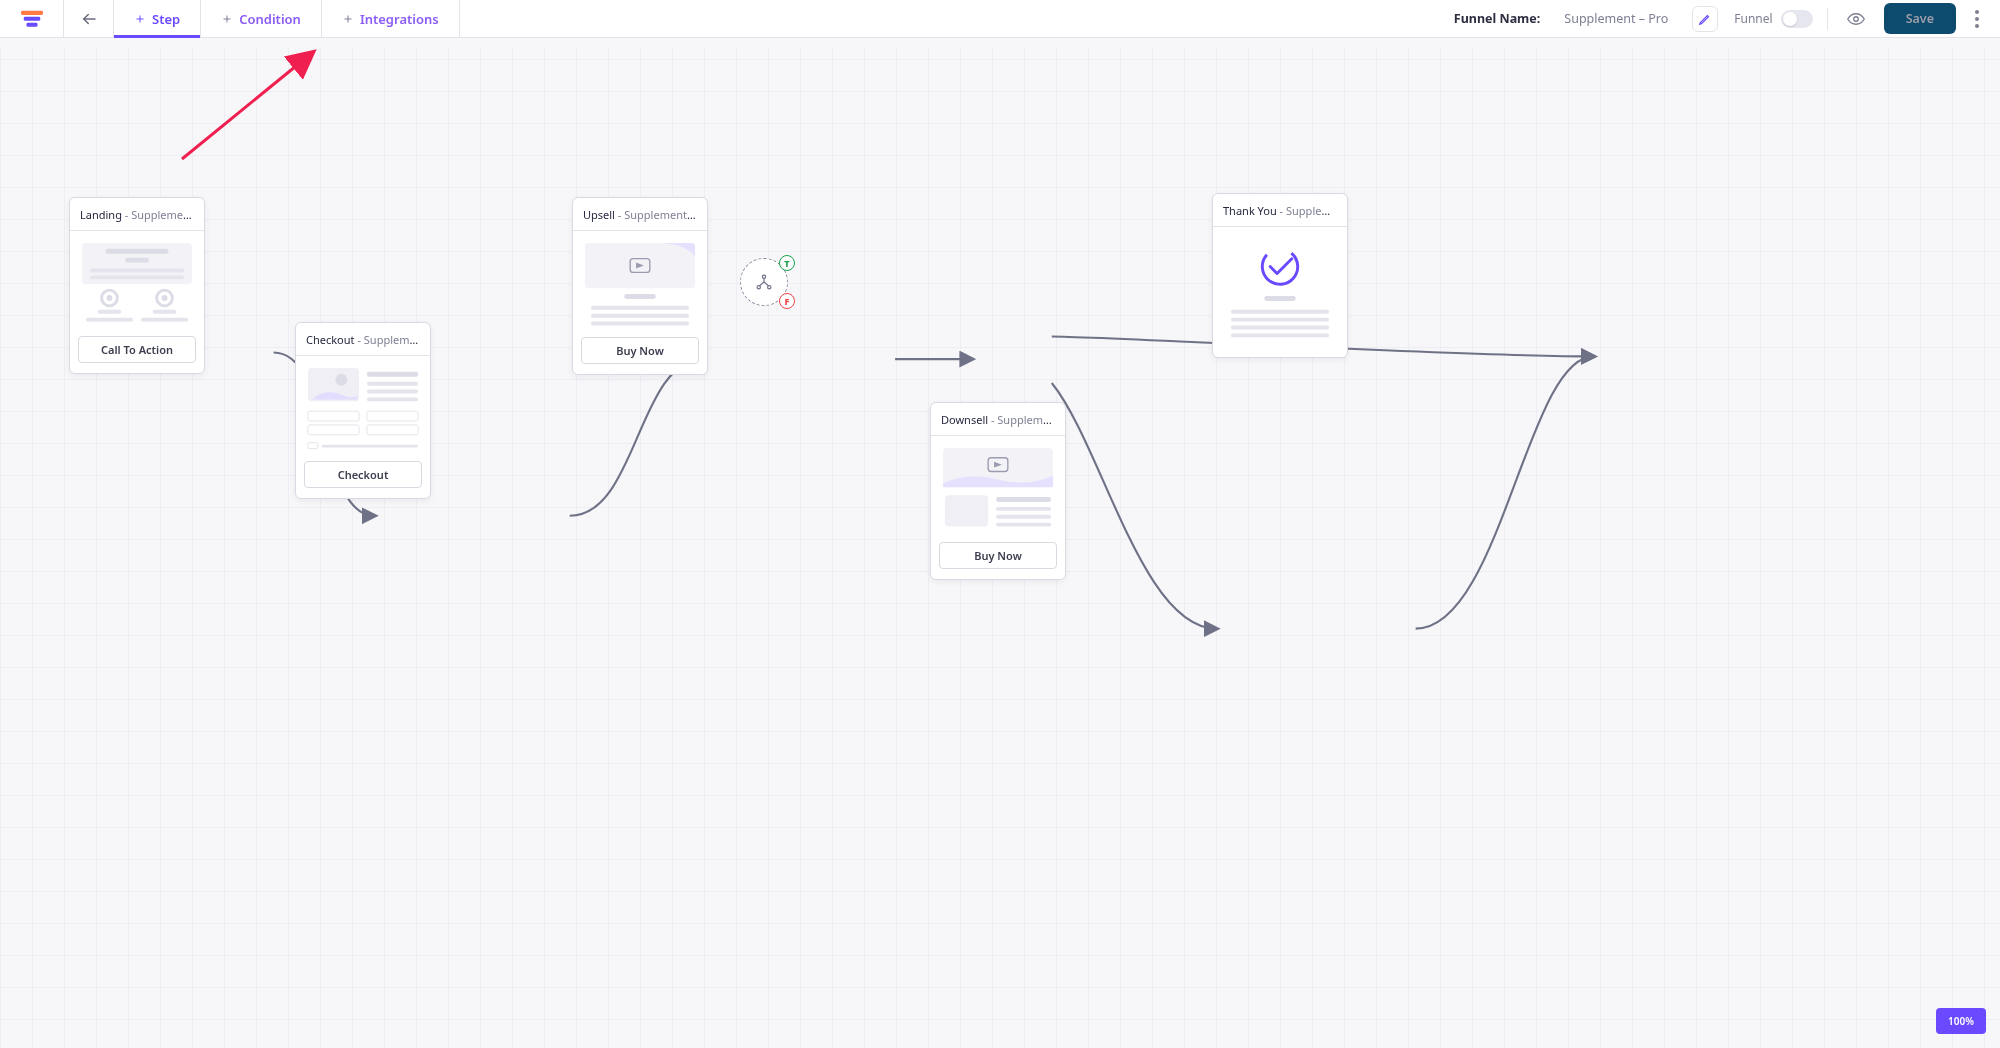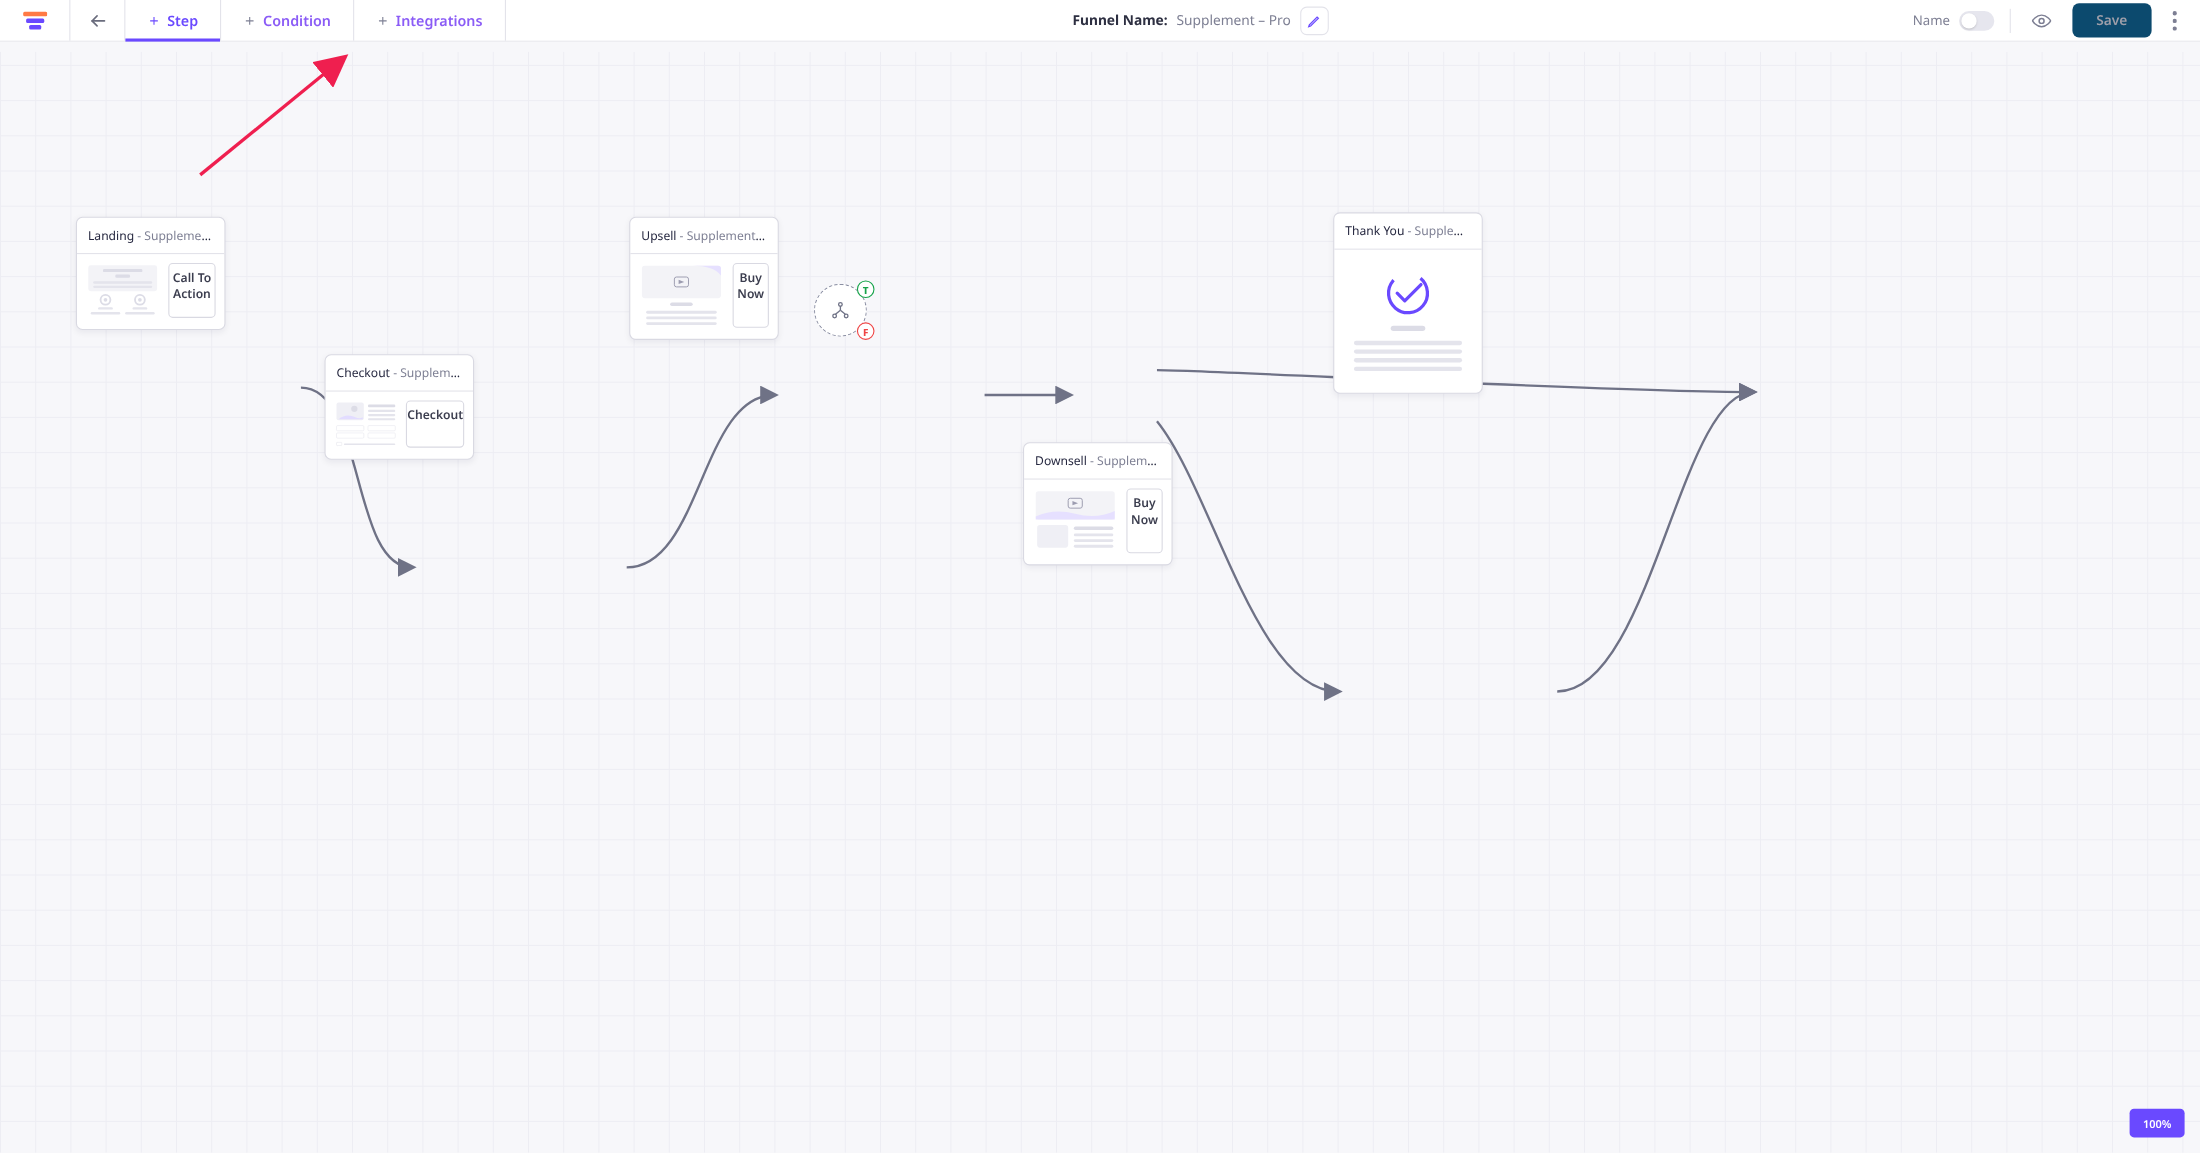--- a/index.html
+++ b/index.html
@@ -20,21 +20,21 @@
   .topbar{height:38px;background:var(--bg);border-bottom:1px solid var(--border);
     display:flex;align-items:stretch;}
   .logo-cell{width:64px;display:flex;align-items:center;justify-content:center;border-right:1px solid var(--border)}
   .back-cell{width:50px;display:flex;align-items:center;justify-content:center;border-right:1px solid var(--border)}
   .tab-btn{display:flex;align-items:center;gap:6px;padding:0 20px;border-right:1px solid var(--border);
     font-size:13px;font-weight:600;color:#8b5cf6;cursor:pointer;position:relative}
   .tab-btn.active{color:var(--accent)}
   .tab-btn.active::after{content:"";position:absolute;left:0;right:0;bottom:-1px;height:3px;background:var(--accent)}
   .tab-btn svg{width:12px;height:12px}
   .tab-btn.active svg{color:var(--accent);fill:var(--accent)}
-  .center{flex:1;display:flex;align-items:center;justify-content:center;gap:8px;font-size:12.5px}
+  .center{flex:1;display:flex;align-items:center;justify-content:flex-end;gap:24px;font-size:12.5px}
   .center .lbl{font-weight:700;color:#2d2f41}
   .center .val{color:var(--text-dim)}
   .edit-btn{width:26px;height:26px;border:1px solid var(--border);border-radius:6px;display:flex;align-items:center;justify-content:center;cursor:pointer}
   .edit-btn svg{width:14px;height:14px;color:var(--accent)}
   .right{display:flex;align-items:center;gap:14px;padding:0 16px}
   .stats{display:flex;align-items:center;gap:8px;font-size:12px;color:var(--text-dim)}
   .toggle{width:32px;height:18px;border-radius:10px;background:#e6e6ee;position:relative}
   .toggle::after{content:"";position:absolute;left:2px;top:2px;width:14px;height:14px;border-radius:50%;background:#fff;box-shadow:0 1px 2px rgba(0,0,0,.15)}
   .vdiv{width:1px;height:22px;background:var(--border)}
   .eye-btn{width:28px;height:28px;display:flex;align-items:center;justify-content:center;cursor:pointer;color:var(--text-dim)}
@@ -47,21 +47,21 @@
     background-image:
       linear-gradient(to right,var(--grid) 1px,transparent 1px),
       linear-gradient(to bottom,var(--grid) 1px,transparent 1px);
     background-size:32px 32px;
     background-position:0 12px}
   .edges{position:absolute;inset:0}
   .node{position:absolute;background:var(--bg);border:1px solid var(--border-strong);border-radius:6px;box-shadow:var(--shadow);width:136px;}
   .node-head{padding:9px 10px 8px 10px;font-size:11px;white-space:nowrap;overflow:hidden;text-overflow:ellipsis;border-bottom:1px solid var(--border)}
   .node-head b{color:#262840;font-weight:400}
   .node-head span{color:var(--text-dim)}
-  .node-body{padding:8px 8px 10px 8px;display:flex;flex-direction:row;gap:8px}
+  .node-body{padding:8px 8px 10px 8px;display:flex;flex-direction:column;gap:8px}
   .preview{width:100%;border-radius:4px;}
   .cta{border:1px solid var(--border-strong);border-radius:4px;padding:5px 0;text-align:center;font-size:11px;font-weight:600;color:#3c3e4f;cursor:pointer}
   
   .anno{position:absolute;pointer-events:none}
   
   .cond{position:absolute;width:48px;height:48px;border:1px dashed #8b8fa3;border-radius:50%;background:#fff;display:flex;align-items:center;justify-content:center}
   .cond svg{width:18px;height:18px;color:#6f7286}
   .badge{position:absolute;width:16px;height:16px;border-radius:50%;display:flex;align-items:center;justify-content:center;font-size:9px;font-weight:800}
   .badge.t{background:#fff;border:1.5px solid #16a34a;color:#16a34a;right:-8px;top:-4px}
   .badge.f{background:#fff;border:1.5px solid #ef4444;color:#ef4444;right:-8px;bottom:-4px}
@@ -112,21 +112,21 @@
     <span class="val">Supplement – Pro</span>
     <div class="edit-btn">
       <svg viewBox="0 0 24 24" fill="none" stroke="currentColor" stroke-width="2" stroke-linecap="round">
         <path d="M3 21l3-1 12-12-2-2L4 18l-1 3z"></path>
       </svg>
     </div>
   </div>
 
   <div class="right">
     <div class="stats">
-      <span>Name</span>
+      <span>Funnel</span>
       <div class="toggle"></div>
     </div>
     <div class="vdiv"></div>
     <div class="eye-btn">
       <svg viewBox="0 0 24 24" fill="none" stroke="currentColor" stroke-width="1.8">
         <path d="M1 12s4-7 11-7 11 7 11 7-4 7-11 7S1 12 1 12z"></path>
           <circle cx="12" cy="12" r="3"></circle>
       </svg>
     </div>
     <div class="save-btn">Save</div>

